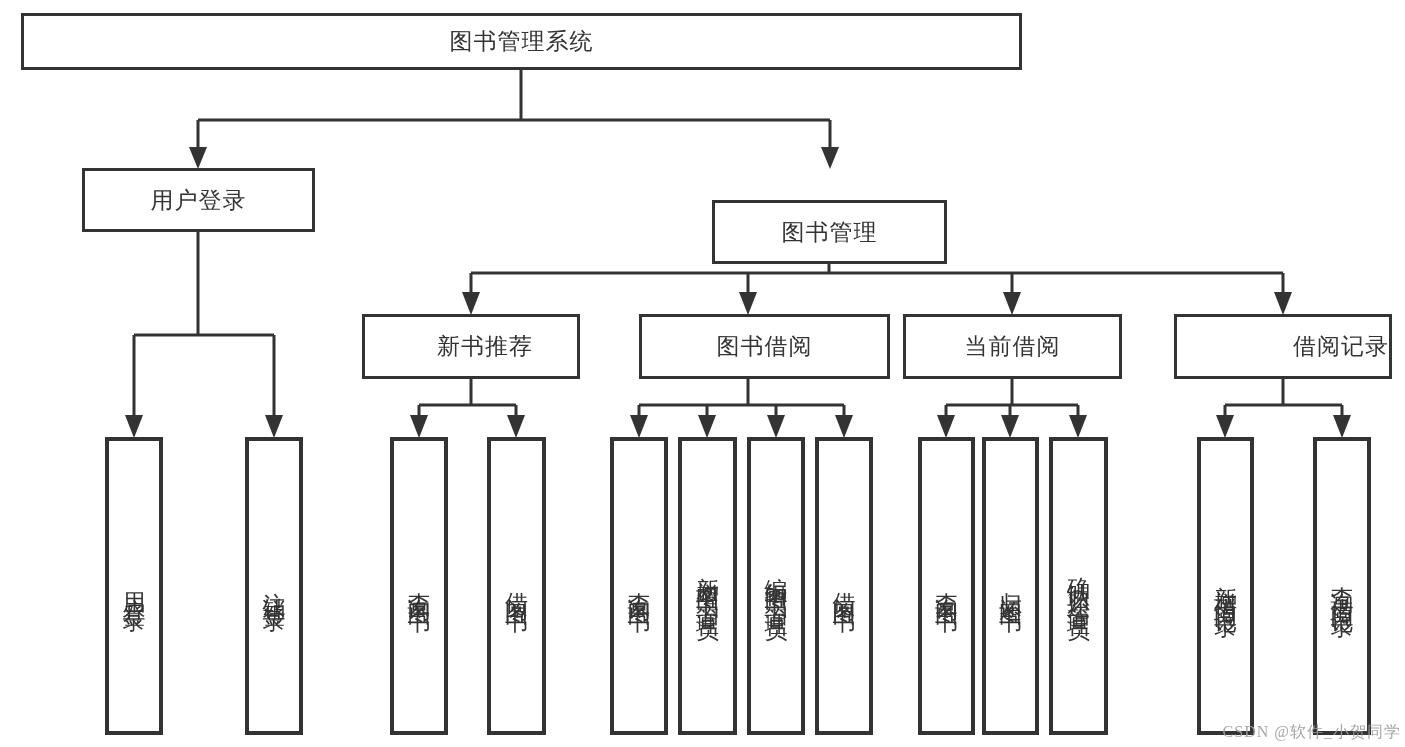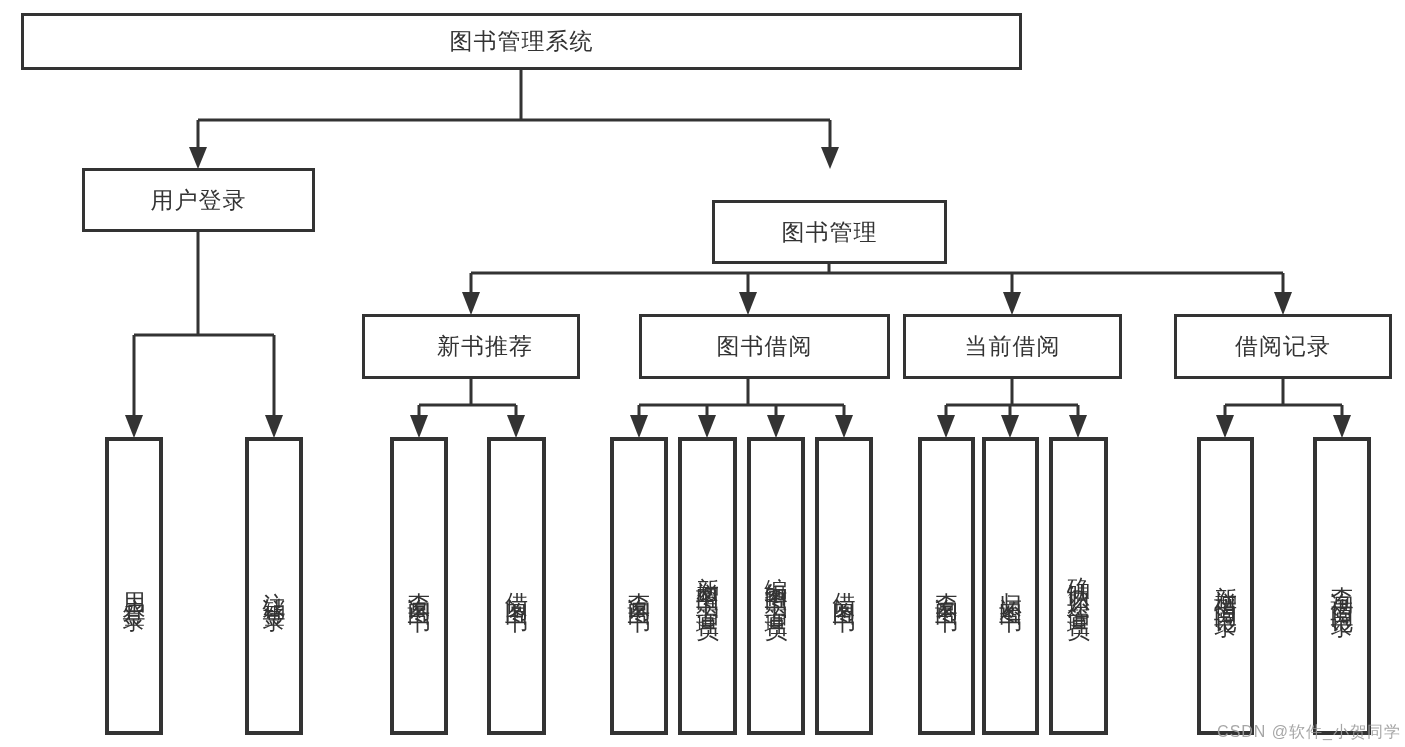--- a/index.html
+++ b/index.html
@@ -1,21 +1,21 @@
 <!DOCTYPE html>
 <html><head>
 <meta charset="utf-8">
 <style>
   html, body { margin: 0; padding: 0; background: #ffffff; }
   .canvas {
     position: relative;
     width: 1405px;
     height: 747px;
     background: #ffffff;
-    font-family: Liberation Sans, sans-serif;
+    font-family: Liberation Serif, serif;
     color: #333333;
     overflow: hidden;
   }
   .connector-layer {
     position: absolute;
     left: 0; top: 0;
     width: 1405px; height: 747px;
     pointer-events: none;
   }
   .connector-layer path {
@@ -125,21 +125,21 @@
 
   <div class="box" style="left:362px; top:314px; width:218px; height:65px;padding-left:28px;">
     <span class="hlabel">新书推荐</span>
   </div>
   <div class="box" style="left:639px; top:314px; width:251px; height:65px;">
     <span class="hlabel">图书借阅</span>
   </div>
   <div class="box" style="left:903px; top:314px; width:219px; height:65px;justify-content:center;">
     <span class="hlabel">当前借阅</span>
   </div>
-  <div class="box" style="left:1174px; top:314px; width:218px; height:65px;">
+  <div class="box" style="left:1174px; top:314px; width:218px; height:65px;justify-content:flex-end;">
     <span class="hlabel">借阅记录</span>
   </div>
 
   <div class="box leaf" style="left:105px; top:437px; width:58px; height:298px;">
     <span class="vlabel">用户登录</span>
   </div>
   <div class="box leaf" style="left:245px; top:437px; width:58px; height:298px;">
     <span class="vlabel">注销登录</span>
   </div>
 

